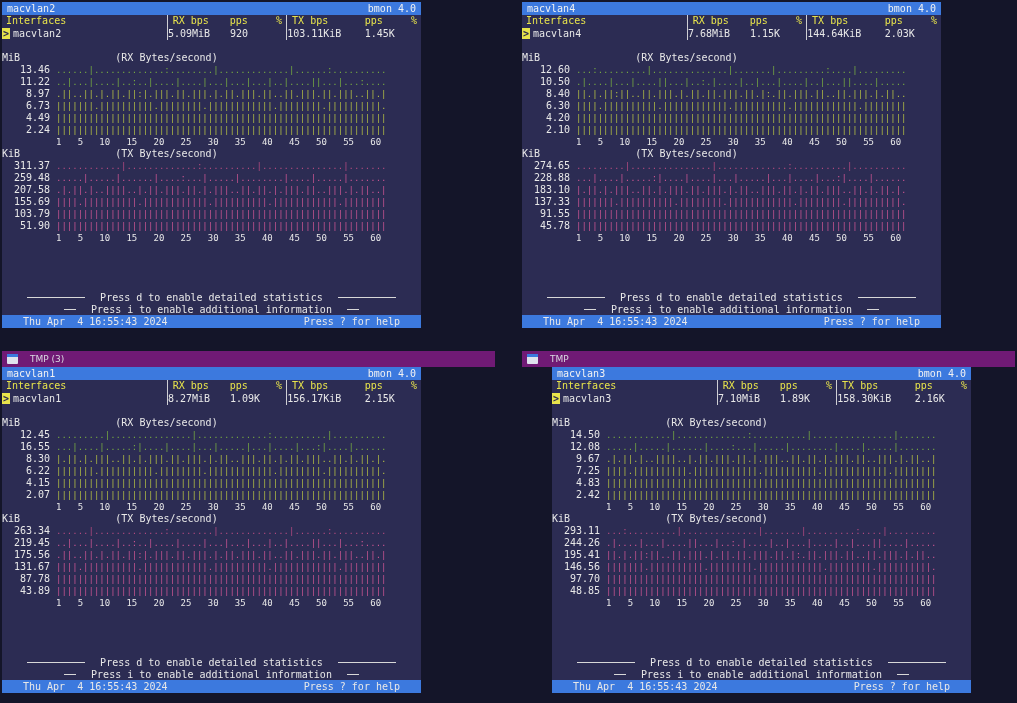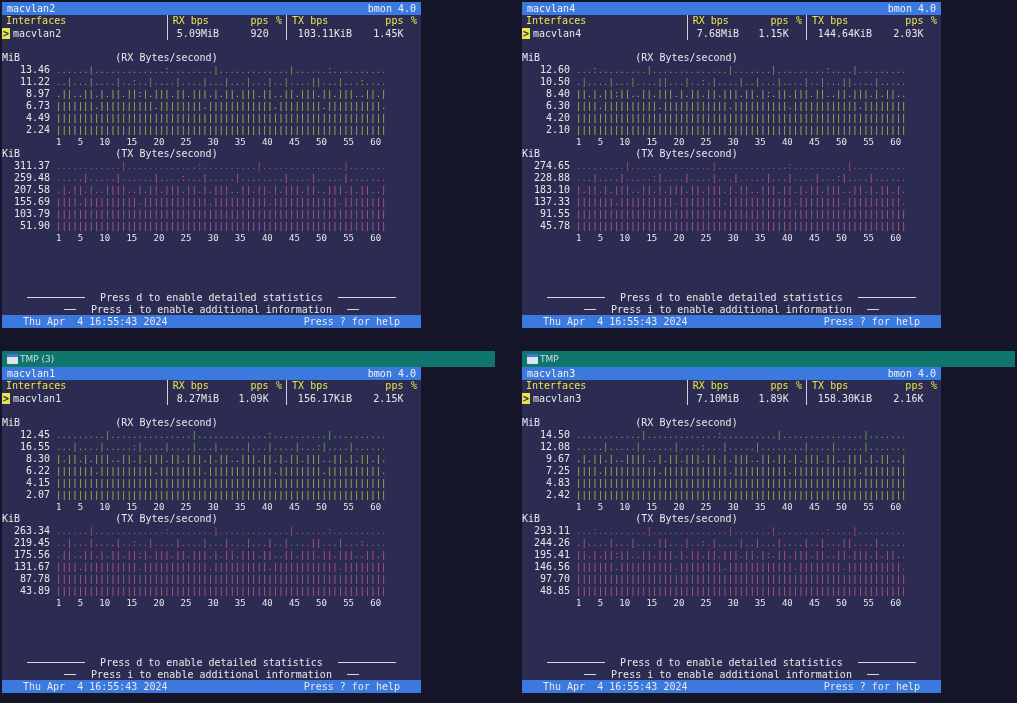--- a/index.html
+++ b/index.html
@@ -8,24 +8,24 @@
   .window{position:absolute;width:419px;height:326px;background:#2c2c53;display:flex;flex-direction:column;font-size:10px}
   .bmon-titlebar{height:13px;background:#3c79de;display:flex;justify-content:space-between;align-items:center;padding:0 5px;line-height:13px;color:#f2f2f2;flex:none}
   .hdr{display:flex;align-items:center;height:12px;line-height:12px;flex:none}
   .ifrow{display:flex;align-items:center;height:13px;line-height:13px;margin-bottom:12px;flex:none}
   .ylw{color:#e8e44b;font-weight:normal}
   .c-if{width:170px;padding-left:4px;white-space:pre}
   .ifrow .c-if{width:162px;padding-left:3px}
   .marker{width:8px;background:#e8e44b;color:#2c2c53;font-weight:bold;text-align:center;height:11px;line-height:11px;flex:none}
   .sep{width:1px;align-self:stretch;background:#cfcfd4;flex:none}
   .c-bps{width:64px;padding-left:5px}
-  .c-pps{width:40px;text-align:right}
+  .c-pps{width:40px;}
   .c-pct{width:18px;text-align:right;padding-right:4px}
   .c-bps2{width:80px;padding-left:5px}
-  .vr{text-align:center;padding-left:0;padding-right:2px}
+  .vr{text-align:left;padding-left:0;padding-right:2px}
   .val{color:#e8e8e8;font-weight:normal}
   .gheader{position:relative;display:flex;height:12px;line-height:12px;flex:none}
   .gunit{width:48px;text-align:left;flex:none}
   .gtitle{position:absolute;left:0;right:90px;text-align:center}
   .graph{flex:none}
   .grow{display:flex;height:12px;line-height:12px;align-items:flex-start}
   .gscale{width:48px;text-align:right;font-size:10px;flex:none;line-height:12px;color:#e8e8e8}
   .gcells{margin-left:6px;font-size:9px;white-space:pre;overflow:hidden;max-width:336px}
   .rx .gcells{color:#aeb944}
   .rx .grow:nth-child(-n+2) .gcells{color:#74a742}
@@ -33,21 +33,21 @@
   .tx .grow:first-child .gcells{color:#b04a7f}
   .axis{display:flex;height:12px;line-height:12px;flex:none}
   .axis .gcells{color:#e8e8e8;font-size:9px}
   .spacer{flex:1}
   .footline{display:flex;align-items:center;justify-content:center;height:12px;gap:15px;color:#e8e8e8;flex:none}
   .dash{height:1px;background:#d8d8d8;flex:none}
   .w58{width:58px}
   .w12{width:12px}
   .statusbar{height:13px;background:#3c79de;display:flex;justify-content:space-between;padding:0 21px;line-height:13px;flex:none}
   .statusbar span{white-space:pre}
-  .chrome{position:absolute;width:493px;height:16px;background:#0f766e;display:flex;align-items:center;gap:2px;padding-left:5px;font-size:9px;color:#dadae2;font-family:"DejaVu Sans",sans-serif}
+  .chrome{position:absolute;width:493px;height:16px;background:#701a75;display:flex;align-items:center;gap:12px;padding-left:5px;font-size:9px;color:#dadae2;font-family:"DejaVu Sans",sans-serif}
   .winicon{width:11px;height:10px;background:#dfe3ee;border-radius:1px;position:relative;flex:none}
   .winicon::before{content:"";position:absolute;left:0;top:0;right:0;height:3px;background:#3c79de}
 </style>
 </head>
 <body>
 
 <div class="window" style="left:2px;top:2px">
   <div class="bmon-titlebar">
     <span>macvlan2</span>
     <span>bmon 4.0</span>
@@ -388,21 +388,21 @@
       <span class="dash w12"></span>
       <span>Press i to enable additional information</span>
       <span class="dash w12"></span>
     </div>
   <div class="statusbar">
     <span>Thu Apr  4 16:55:43 2024</span>
     <span>Press ? for help</span>
   </div>
 </div>
 
-<div class="window" style="left:522px;top:367px">
+<div class="window" style="left:552px;top:367px">
   <div class="bmon-titlebar">
     <span>macvlan3</span>
     <span>bmon 4.0</span>
   </div>
   <div class="hdr">
     <span class="c-if ylw">Interfaces</span>
     <span class="sep"></span>
     <span class="c-bps ylw">RX bps</span>
     <span class="c-pps ylw">pps</span>
     <span class="c-pct ylw">%</span>

